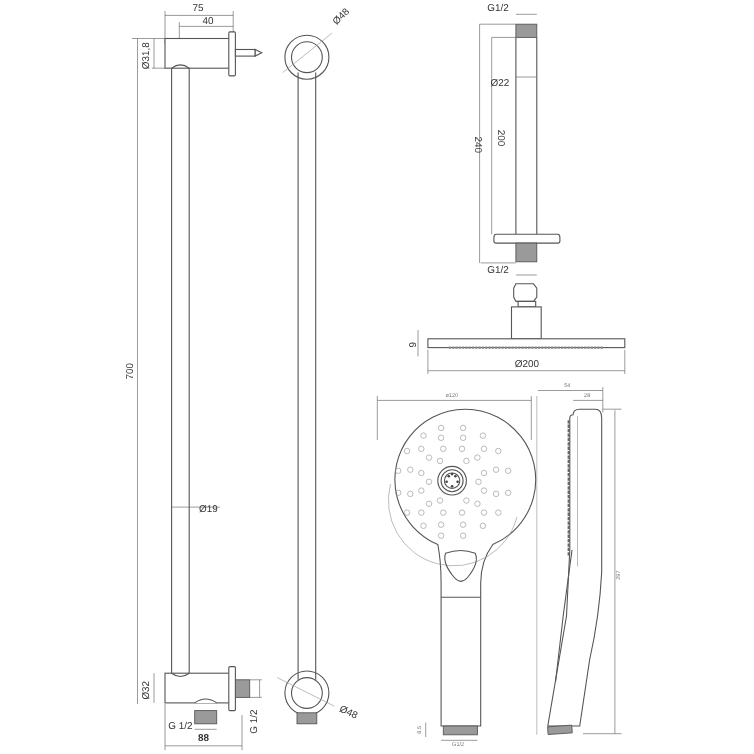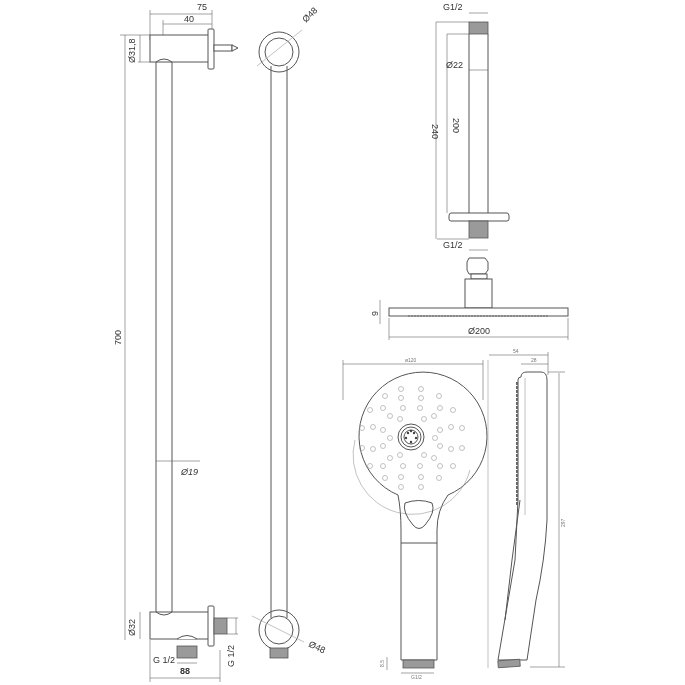--- a/index.html
+++ b/index.html
@@ -188,35 +188,35 @@
     <line class="dim" x1="548" y1="372" x2="565" y2="372"></line>
     <line class="dim" x1="530" y1="667" x2="565" y2="667"></line>
     <path class="ln" d="M521 377 Q521 372 527 372 L541 372 Q547 372 547 380 L547 520 Q545 560 536 600 L527 660 L498 660 L515 560 L518 500 L518 380 Q518 377 521 377 Z"></path>
     <line class="thin" x1="525" y1="378" x2="525" y2="515"></line>
     <line x1="517" y1="382" x2="517" y2="505" stroke="#666" stroke-width="2" stroke-dasharray="3,1"></line>
     <path class="ln" d="M520 500 L512 560 L505 620"></path>
     <rect class="thread" x="498" y="660" width="22" height="7" transform="rotate(-4 509 663)"></rect>
   </g>
 </svg>
 
-<div class="lbl" style="left:175px;top:3px;margin-left:22px;">75</div>
+<div class="lbl" style="left:175px;top:3px;">75</div>
 <div class="lbl" style="left:184px;top:15px;">40</div>
 <div class="lbl rot" style="left:128px;top:63px;">Ø31,8</div>
 <div class="lbl rot" style="left:114px;top:345px;">700</div>
-<div class="lbl" style="left:181px;top:468px;font-style:italic;">Ø19</div>
+<div class="lbl" style="left:181px;top:458px;">Ø19</div>
 <div class="lbl rot" style="left:128px;top:636px;">Ø32</div>
 <div class="lbl" style="left:153px;top:656px;">G 1/2</div>
 <div class="lbl rot" style="left:227px;top:667px;">G 1/2</div>
 <div class="lbl" style="left:180px;top:667px;font-weight:bold;">88</div>
 
 <div class="lbl" style="left:301px;top:18px;transform:rotate(-45deg);transform-origin:left top;">Ø48</div>
 <div class="lbl" style="left:311px;top:640px;transform:rotate(25deg);transform-origin:left top;">Ø48</div>
 
 <div class="lbl" style="left:443px;top:3px;">G1/2</div>
-<div class="lbl" style="left:446px;top:61px;">Ø22</div>
+<div class="lbl" style="left:446px;top:71px;">Ø22</div>
 <div class="lbl rot90" style="left:460px;top:118px;">200</div>
 <div class="lbl rot90" style="left:439px;top:124px;">240</div>
 <div class="lbl" style="left:443px;top:241px;">G1/2</div>
 
 <div class="lbl rot" style="left:371px;top:316px;">9</div>
 <div class="lbl" style="left:468px;top:327px;">Ø200</div>
 
 <div class="lbl sm" style="left:405px;top:358px;">ø120</div>
 <div class="lbl sm rot" style="left:380px;top:667px;">8.5</div>
 <div class="lbl sm" style="left:411px;top:675px;">G1/2</div>

